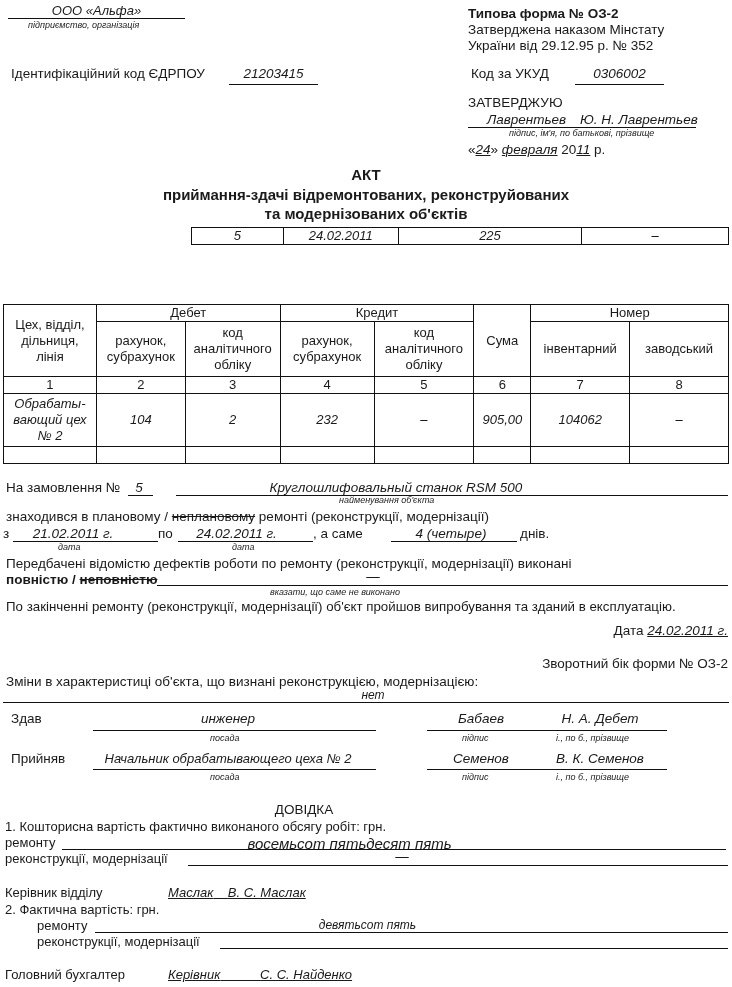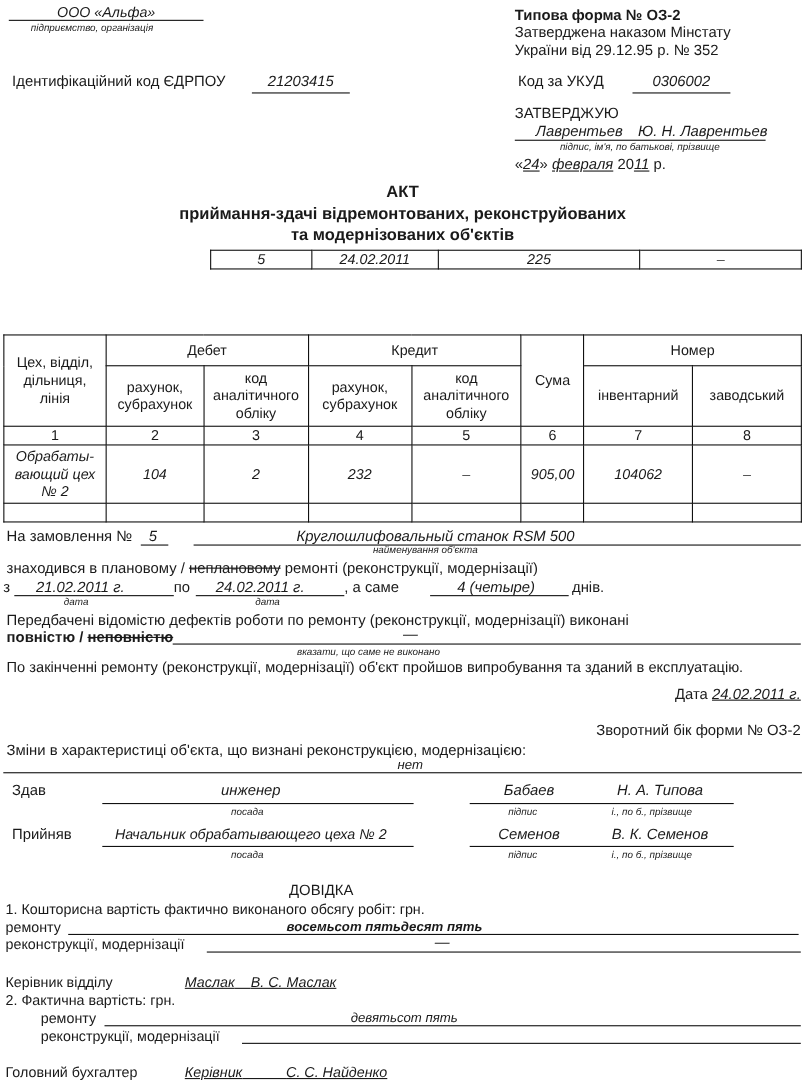--- a/index.html
+++ b/index.html
@@ -74,21 +74,21 @@
     <col style="width:93px">
       <col style="width:89px">
       <col style="width:95px">
       <col style="width:94px">
     <col style="width:100px">
       <col style="width:57px">
       <col style="width:99px">
       <col style="width:99px">
   </colgroup>
   <tbody>
-      <tr style="height:28px;">
+      <tr style="height:17px;">
     <td rowspan="2">Цех, відділ, дільниця, лінія</td>
     <td colspan="2">Дебет</td>
     <td colspan="2">Кредит</td>
     <td rowspan="2">Сума</td>
     <td colspan="2">Номер</td>
   </tr>
   <tr style="height:55px;">
     <td>рахунок, субрахунок</td>
     <td>код аналітичного обліку</td>
     <td>рахунок, субрахунок</td>
@@ -171,39 +171,39 @@
 <div class="abs" style="left:6px;top:674px;">Зміни в характеристиці об'єкта, що визнані реконструкцією, модернізацією:</div>
 <div class="line" style="left:3px;top:702px;width:726px;"></div>
 <div class="fill" style="left:3px;top:688px;width:740px;font-size:12px;">нет</div>
 
 <div class="abs" style="left:11px;top:711px;">Здав</div>
 <div class="line" style="left:93px;top:730px;width:283px;"></div>
 <div class="fill" style="left:93px;top:711px;width:270px;">инженер</div>
 <div class="abs cap" style="left:210px;top:733px;">посада</div>
 <div class="line" style="left:427px;top:730px;width:240px;"></div>
 <div class="fill" style="left:427px;top:711px;width:108px;">Бабаев</div>
-<div class="fill" style="left:540px;top:711px;width:120px;">Н. А. Типова</div>
+<div class="fill" style="left:540px;top:711px;width:120px;">Н. А. Дебет</div>
 <div class="abs cap" style="left:462px;top:733px;">підпис</div>
 <div class="abs cap" style="left:556px;top:733px;">і., по б., прізвище</div>
 
 <div class="abs" style="left:11px;top:751px;">Прийняв</div>
 <div class="line" style="left:93px;top:769px;width:283px;"></div>
 <div class="fill" style="left:93px;top:751px;width:270px;font-size:13px;">Начальник обрабатывающего цеха № 2</div>
 <div class="abs cap" style="left:210px;top:772px;">посада</div>
 <div class="line" style="left:427px;top:769px;width:240px;"></div>
 <div class="fill" style="left:427px;top:751px;width:108px;">Семенов</div>
 <div class="fill" style="left:540px;top:751px;width:120px;">В. К. Семенов</div>
 <div class="abs cap" style="left:462px;top:772px;">підпис</div>
 <div class="abs cap" style="left:556px;top:772px;">і., по б., прізвище</div>
 
-<div class="abs" style="left:0;width:584px;text-align:center;top:802px;">ДОВІДКА</div>
+<div class="abs" style="left:12px;width:584px;text-align:center;top:802px;">ДОВІДКА</div>
 <div class="abs" style="left:5px;top:819px;font-size:13px;">1. Кошторисна вартість фактично виконаного обсягу робіт: грн.</div>
 <div class="abs" style="left:5px;top:835px;font-size:13px;">ремонту</div>
 <div class="line" style="left:62px;top:849px;width:664px;"></div>
-<div class="fill" style="left:62px;top:835px;width:575px;font-size:12px;font-weight:bold;">восемьсот пятьдесят пять</div>
+<div class="fill" style="left:62px;top:835px;width:575px;font-size:15px;">восемьсот пятьдесят пять</div>
 <div class="abs" style="left:5px;top:851px;font-size:13px;">реконструкції, модернізації</div>
 <div class="line" style="left:188px;top:865px;width:540px;"></div>
 <div class="fill" style="left:188px;top:849px;width:428px;">—</div>
 
 <div class="abs" style="left:5px;top:885px;font-size:13px;">Керівник відділу</div>
 <div class="abs it u" style="left:168px;top:885px;font-size:13px;">
   <span>Маслак</span>&nbsp;&nbsp;&nbsp;&nbsp;<span>В. С. Маслак</span>
 </div>
 <div class="abs" style="left:5px;top:902px;font-size:13px;">2. Фактична вартість: грн.</div>
 <div class="abs" style="left:37px;top:918px;font-size:13px;">ремонту</div>

